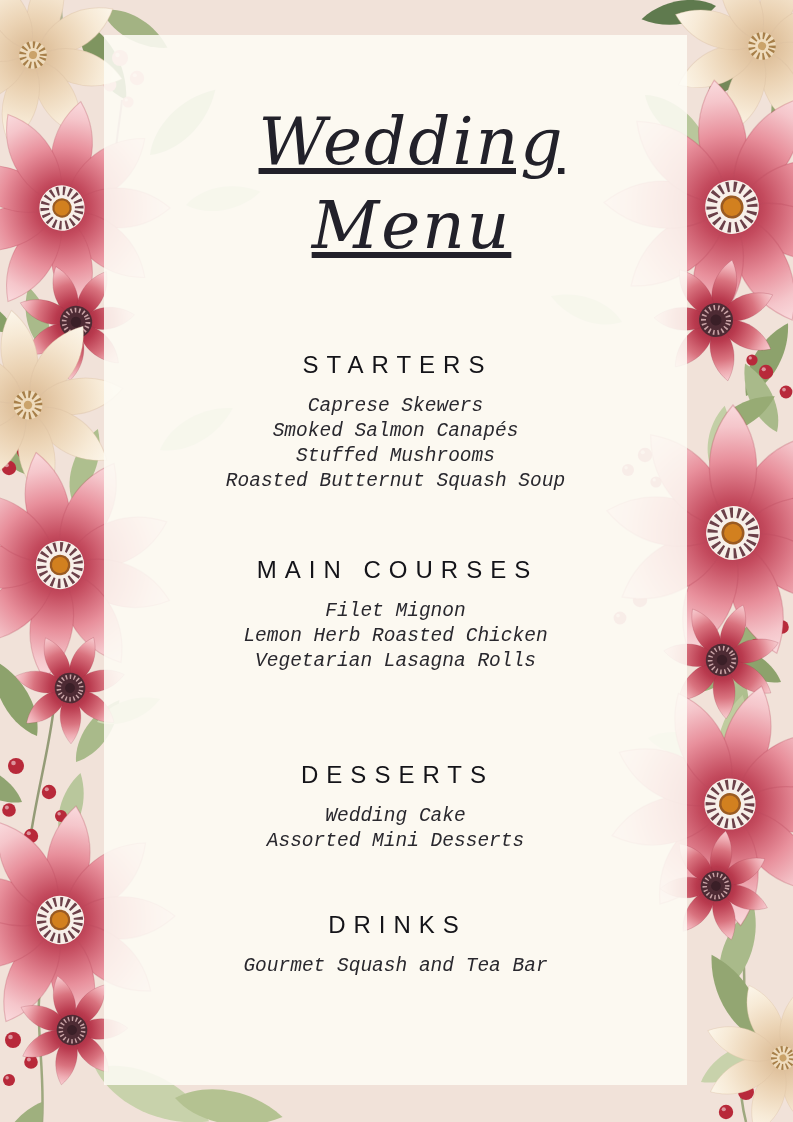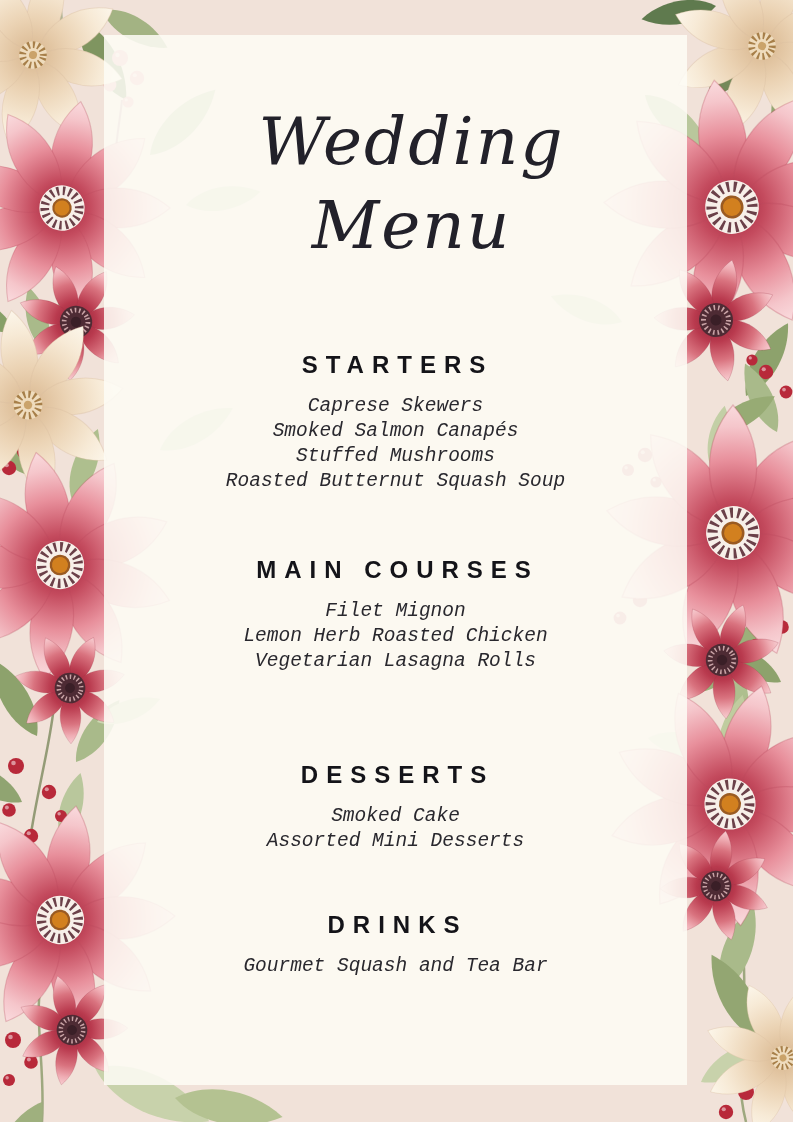--- a/index.html
+++ b/index.html
@@ -10,27 +10,27 @@
   }
   .floral { position:absolute; left:0; top:0; width:793px; height:1122px; }
   .panel {
     position:absolute; left:104px; top:35px; width:583px; height:1050px;
     background:rgba(253,251,245,0.87);
   }
   .content { position:absolute; left:0; top:0; width:793px; height:1122px; text-align:center; }
   .title {
     position:absolute; top:100px; left:104px; width:615px; margin:0;
     font-family:"DejaVu Serif", serif; font-style:italic; font-weight:500;
-    font-size:66px; line-height:84px; color:#22212a; letter-spacing:2px;
+    font-size:66px; line-height:84px; color:#22212a; letter-spacing:2px;text-decoration:underline;
   }
   .title span { display:block; }
   .sec { position:absolute; left:104px; width:583px; }
   .sec-1 { top:350px; } .sec-2 { top:555px; } .sec-3 { top:760px; } .sec-4 { top:910px; }
   .sec h2 {
-    margin:0 0 14px 0; font-size:24px; line-height:30px; font-weight:700;
+    margin:0 0 14px 0; font-size:24px; line-height:30px; font-weight:400;
     letter-spacing:8px; padding-left:4px; color:#141419;
   }
   .sec p {
     margin:0; font-size:19.5px; line-height:25px; font-style:italic;
     font-weight:500; color:#29282e;font-family:Liberation Mono, monospace;
   }
 </style>
 </head>
 <body>
 
@@ -241,21 +241,21 @@
 
     <section class="sec sec-2">
       <h2>MAIN COURSES</h2>
       <p>Filet Mignon</p>
       <p>Lemon Herb Roasted Chicken</p>
       <p>Vegetarian Lasagna Rolls</p>
     </section>
 
     <section class="sec sec-3">
       <h2>DESSERTS</h2>
-      <p>Smoked Cake</p>
+      <p>Wedding Cake</p>
       <p>Assorted Mini Desserts</p>
     </section>
 
     <section class="sec sec-4">
       <h2>DRINKS</h2>
       <p>Gourmet Squash and Tea Bar</p>
     </section>
   </div>
 </div>
 

